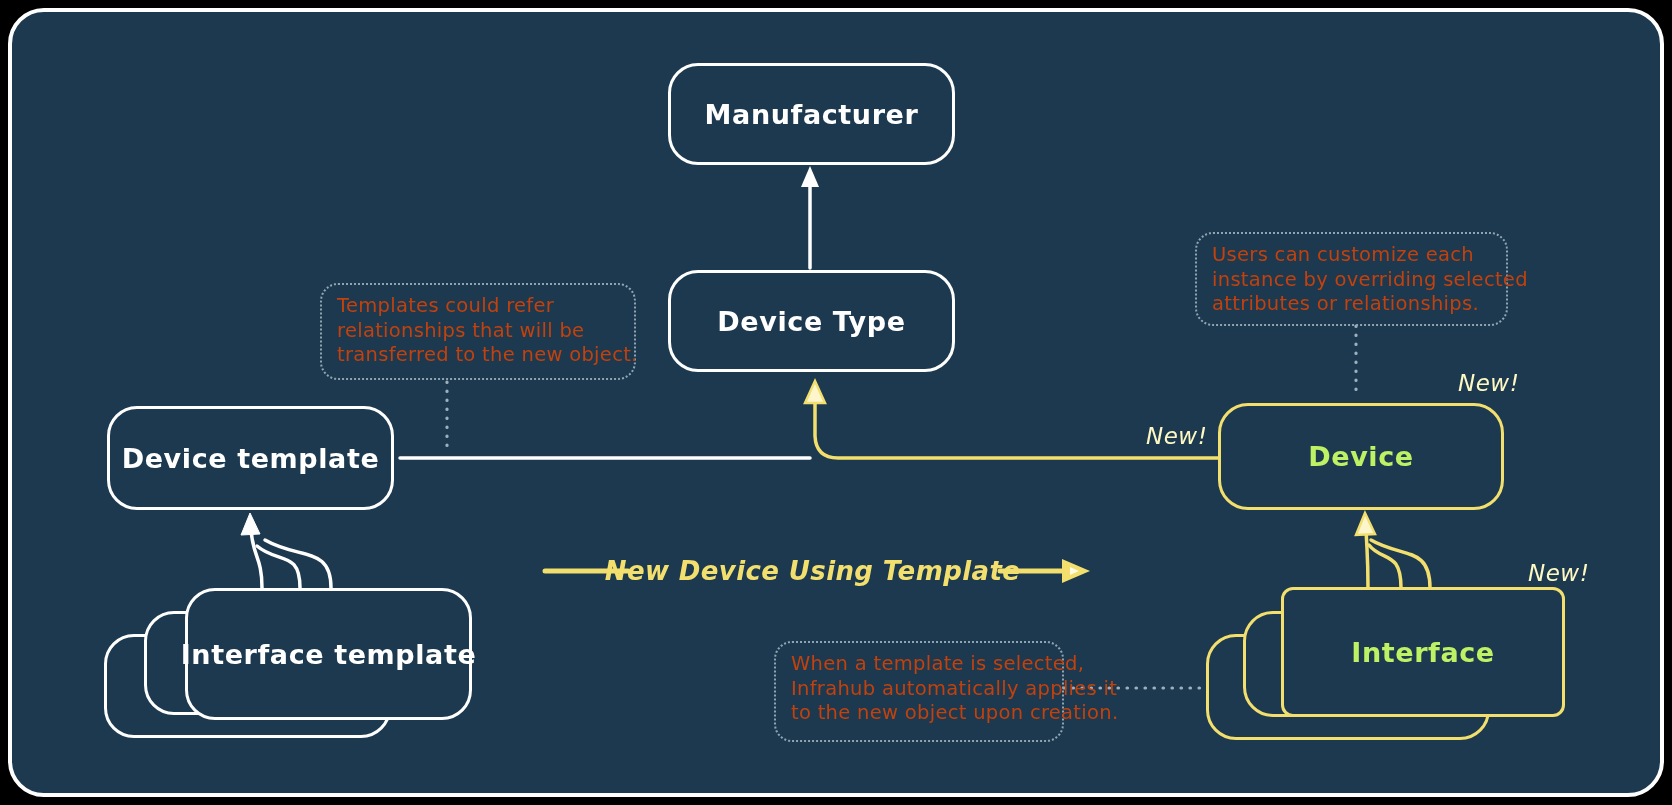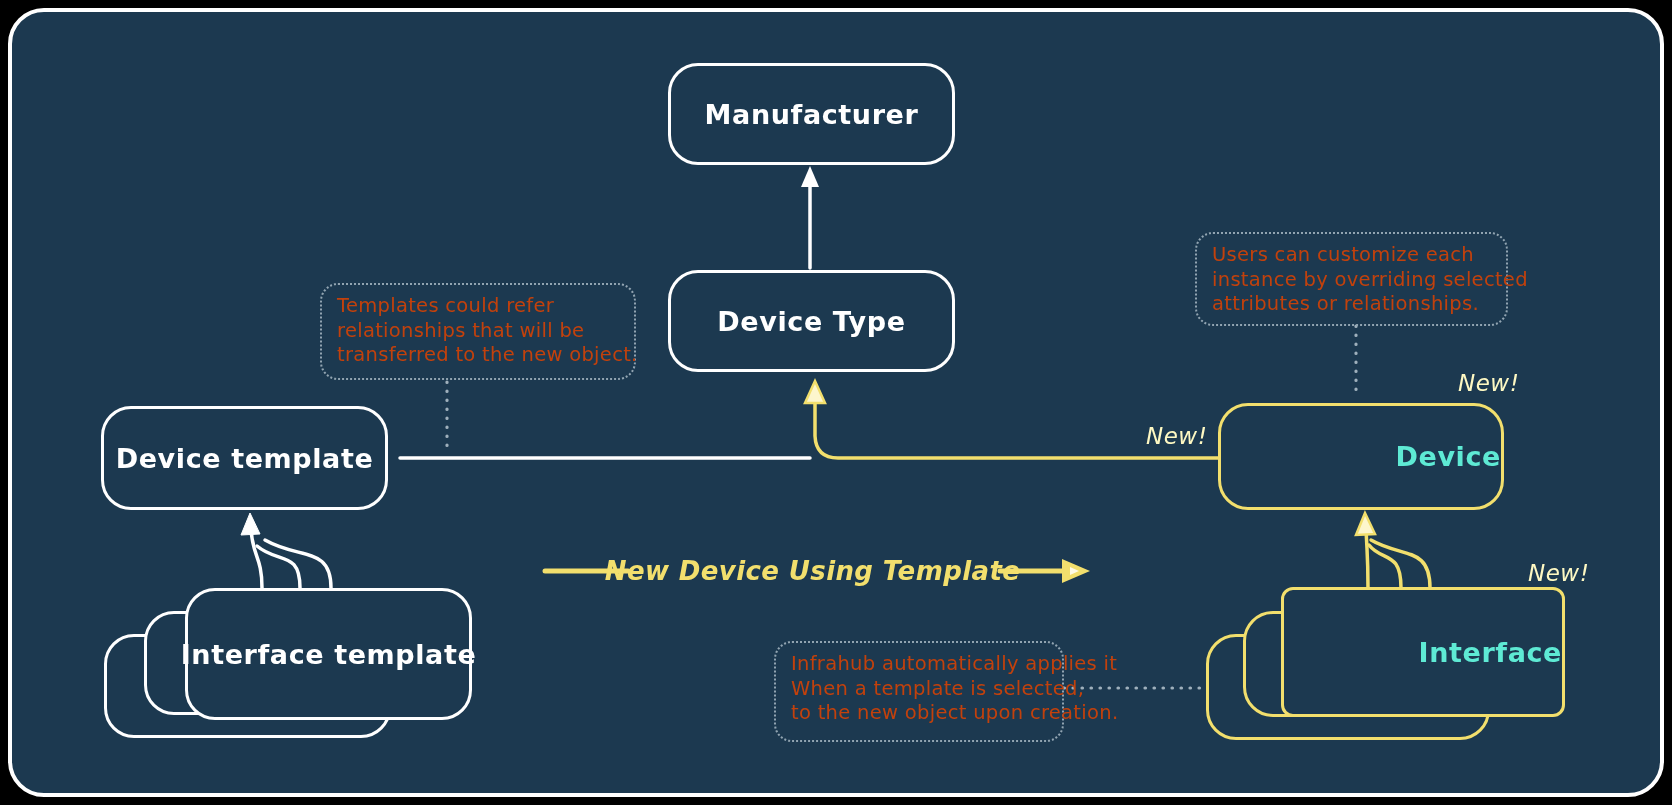--- a/index.html
+++ b/index.html
@@ -3,21 +3,21 @@
 <meta charset="utf-8">
 <style>
   html,body{margin:0;padding:0;background:#000;width:1672px;height:805px;overflow:hidden;}
   *{box-sizing:border-box;font-family:"DejaVu Sans",sans-serif;}
   .frame{position:absolute;left:8px;top:8px;width:1656px;height:789px;
          background:#1c3950;border:4px solid #fff;border-radius:36px;}
   .layer{position:absolute;left:0;top:0;width:1672px;height:805px;pointer-events:none;}
   .node{position:absolute;display:flex;align-items:center;justify-content:center;
         border:3.5px solid #fff;border-radius:30px;background:#1c3950;
         color:#fff;font-size:27px;font-weight:bold;letter-spacing:.6px;white-space:nowrap;}
-  .node.yellow{border-color:#f2df6d;color:#5eead4;justify-content:flex-end;}
+  .node.yellow{border-color:#f2df6d;color:#bef264;}
   .ghost{position:absolute;border:3.5px solid #fff;border-radius:30px;background:#1c3950;}
   .ghost.yellow{border-color:#f2df6d;}
   .note{position:absolute;border:2.5px dotted #91a4b1;border-radius:18px;
         color:#c2410c;font-size:19.5px;line-height:24.5px;padding:9px 0 0 15px;
         letter-spacing:.3px;}
   .note div{white-space:nowrap;}
   .badge{position:absolute;color:#fef9c3;font-size:23px;font-weight:normal;
          font-style:italic;letter-spacing:.5px;white-space:nowrap;text-align:right;}
   .flow-label{position:absolute;left:630px;top:553px;width:365px;height:36px;
         display:flex;align-items:center;justify-content:center;
@@ -70,21 +70,21 @@
 </svg>
 
 <div class="node" style="left:668px;top:63px;width:287px;height:102px;">
   <span>Manufacturer</span>
 </div>
 
 <div class="node" style="left:668px;top:270px;width:287px;height:102px;">
   <span>Device Type</span>
 </div>
 
-<div class="node" style="left:101px;top:406px;width:287px;height:104px;">
+<div class="node" style="left:107px;top:406px;width:287px;height:104px;">
   <span>Device template</span>
 </div>
 
 <div class="ghost" style="left:104px;top:634px;width:287px;height:104px;"></div>
 <div class="ghost" style="left:144px;top:611px;width:287px;height:104px;"></div>
 <div class="node" style="left:185px;top:588px;width:287px;height:132px;">
   <span>Interface template</span>
 </div>
 
 <div class="node yellow" style="left:1218px;top:403px;width:286px;height:107px;">
@@ -103,22 +103,22 @@
   <div>transferred to the new object.</div>
 </div>
 
 <div class="note" style="left:1195px;top:232px;width:313px;height:94px;">
   <div>Users can customize each</div>
   <div>instance by overriding selected</div>
   <div>attributes or relationships.</div>
 </div>
 
 <div class="note" style="left:774px;top:641px;width:290px;height:101px;">
+  <div>When a template is selected,</div>
   <div>Infrahub automatically applies it</div>
-  <div>When a template is selected,</div>
   <div>to the new object upon creation.</div>
 </div>
 
 <div class="badge" style="left:1146px;top:423px;">New!</div>
 <div class="badge" style="left:1458px;top:370px;">New!</div>
 <div class="badge" style="left:1528px;top:560px;">New!</div>
 
 <div class="flow-label">New Device Using Template</div>
 
 </body></html>

